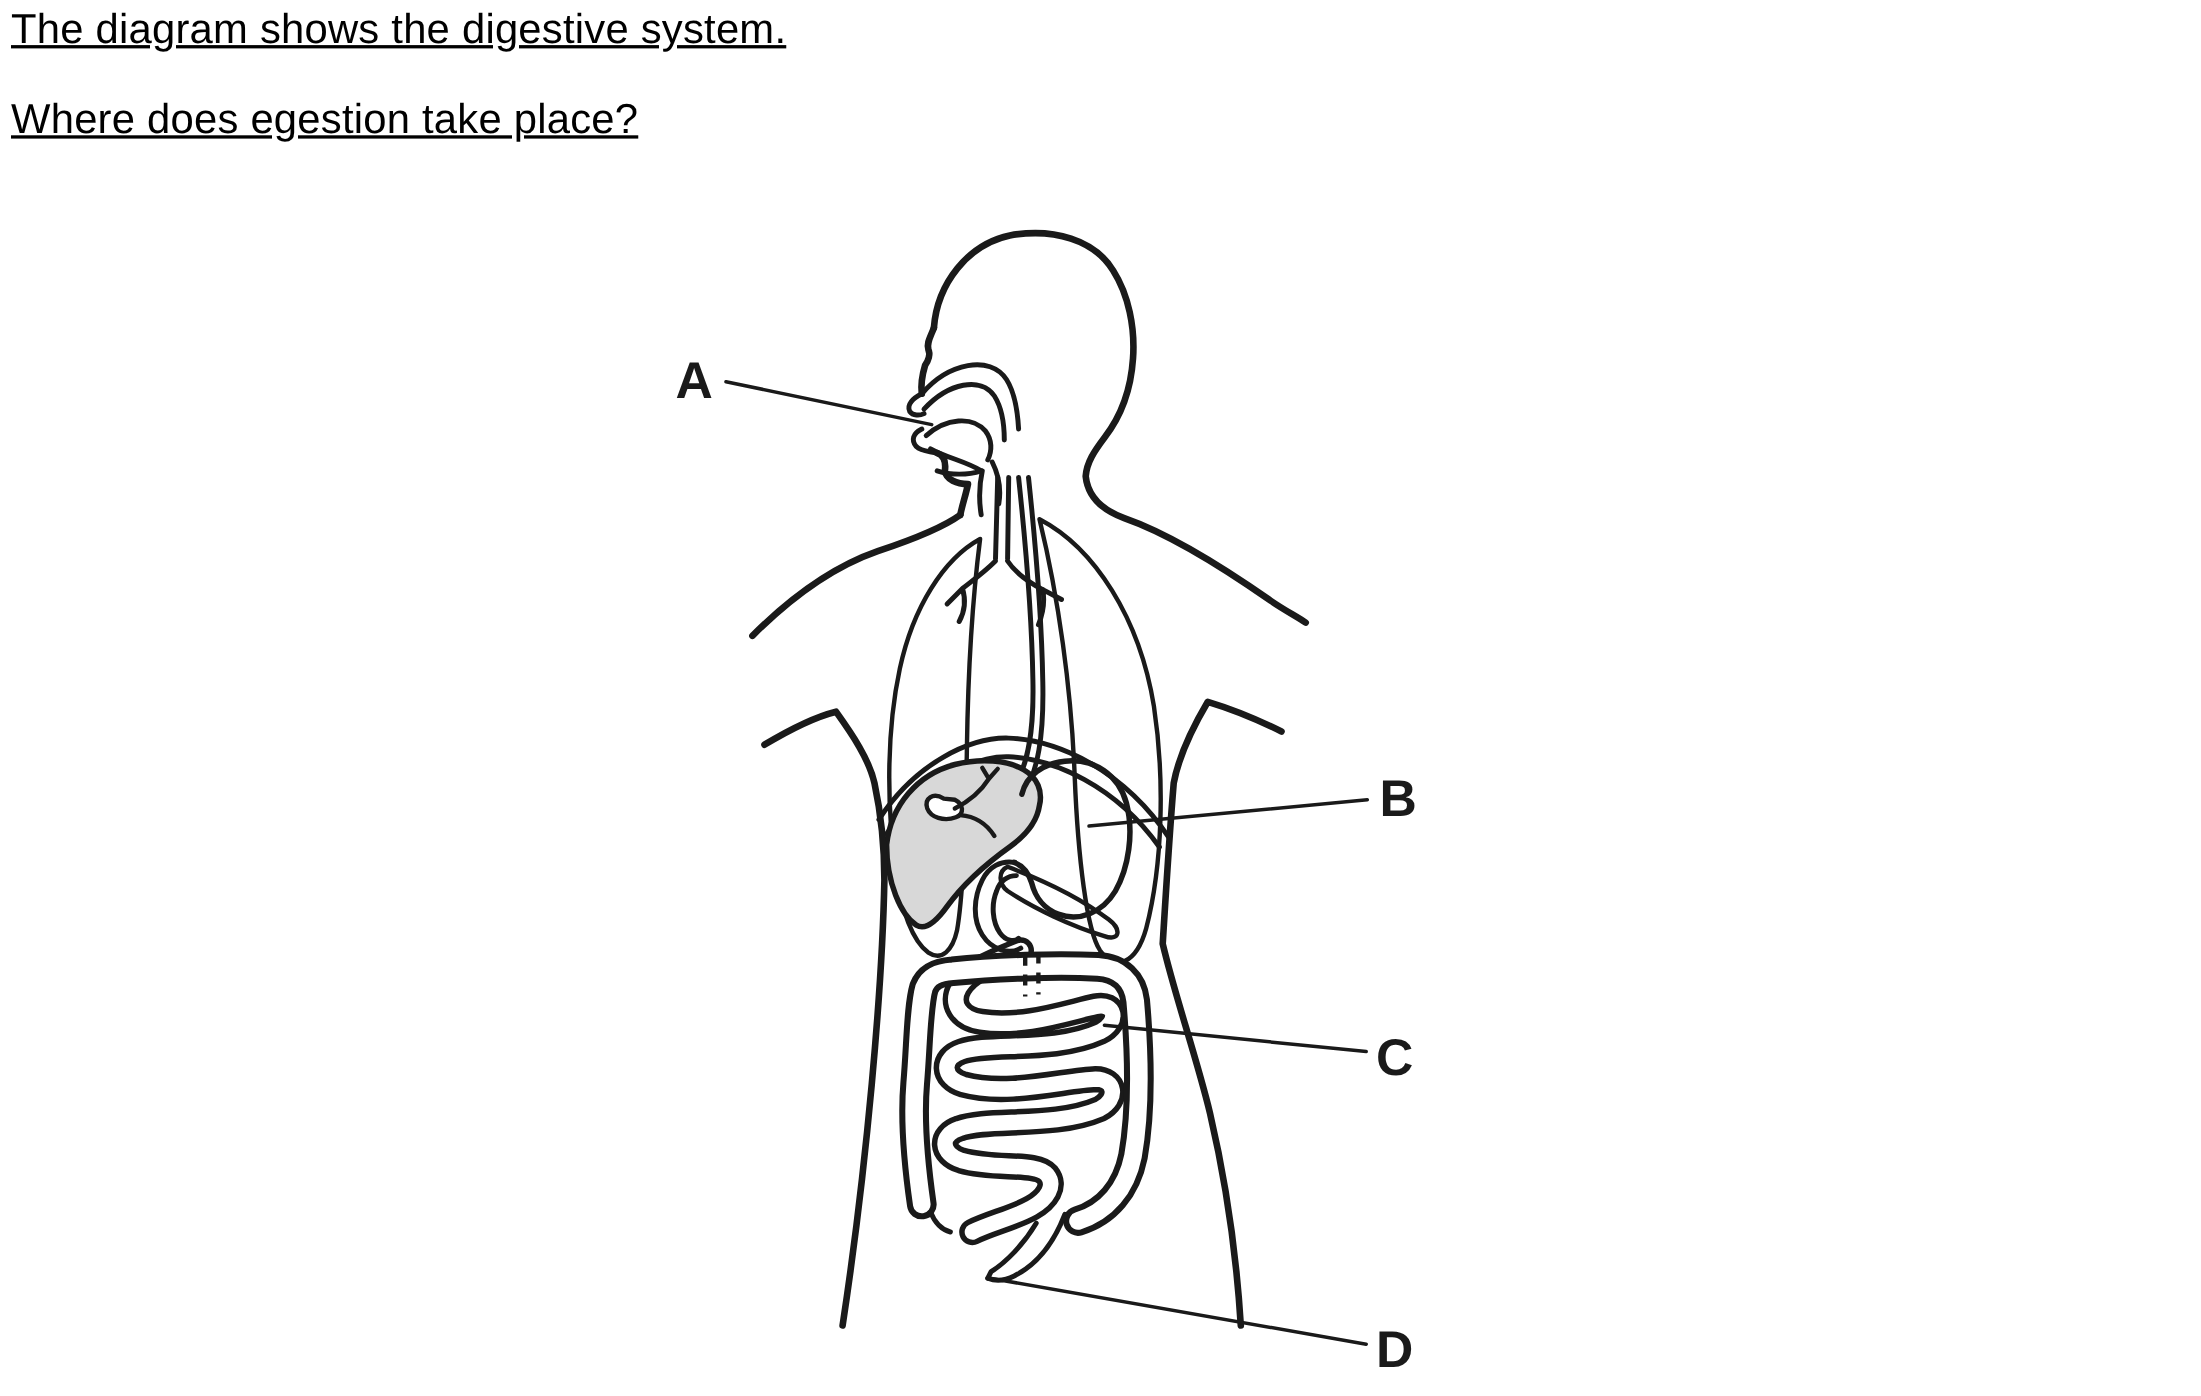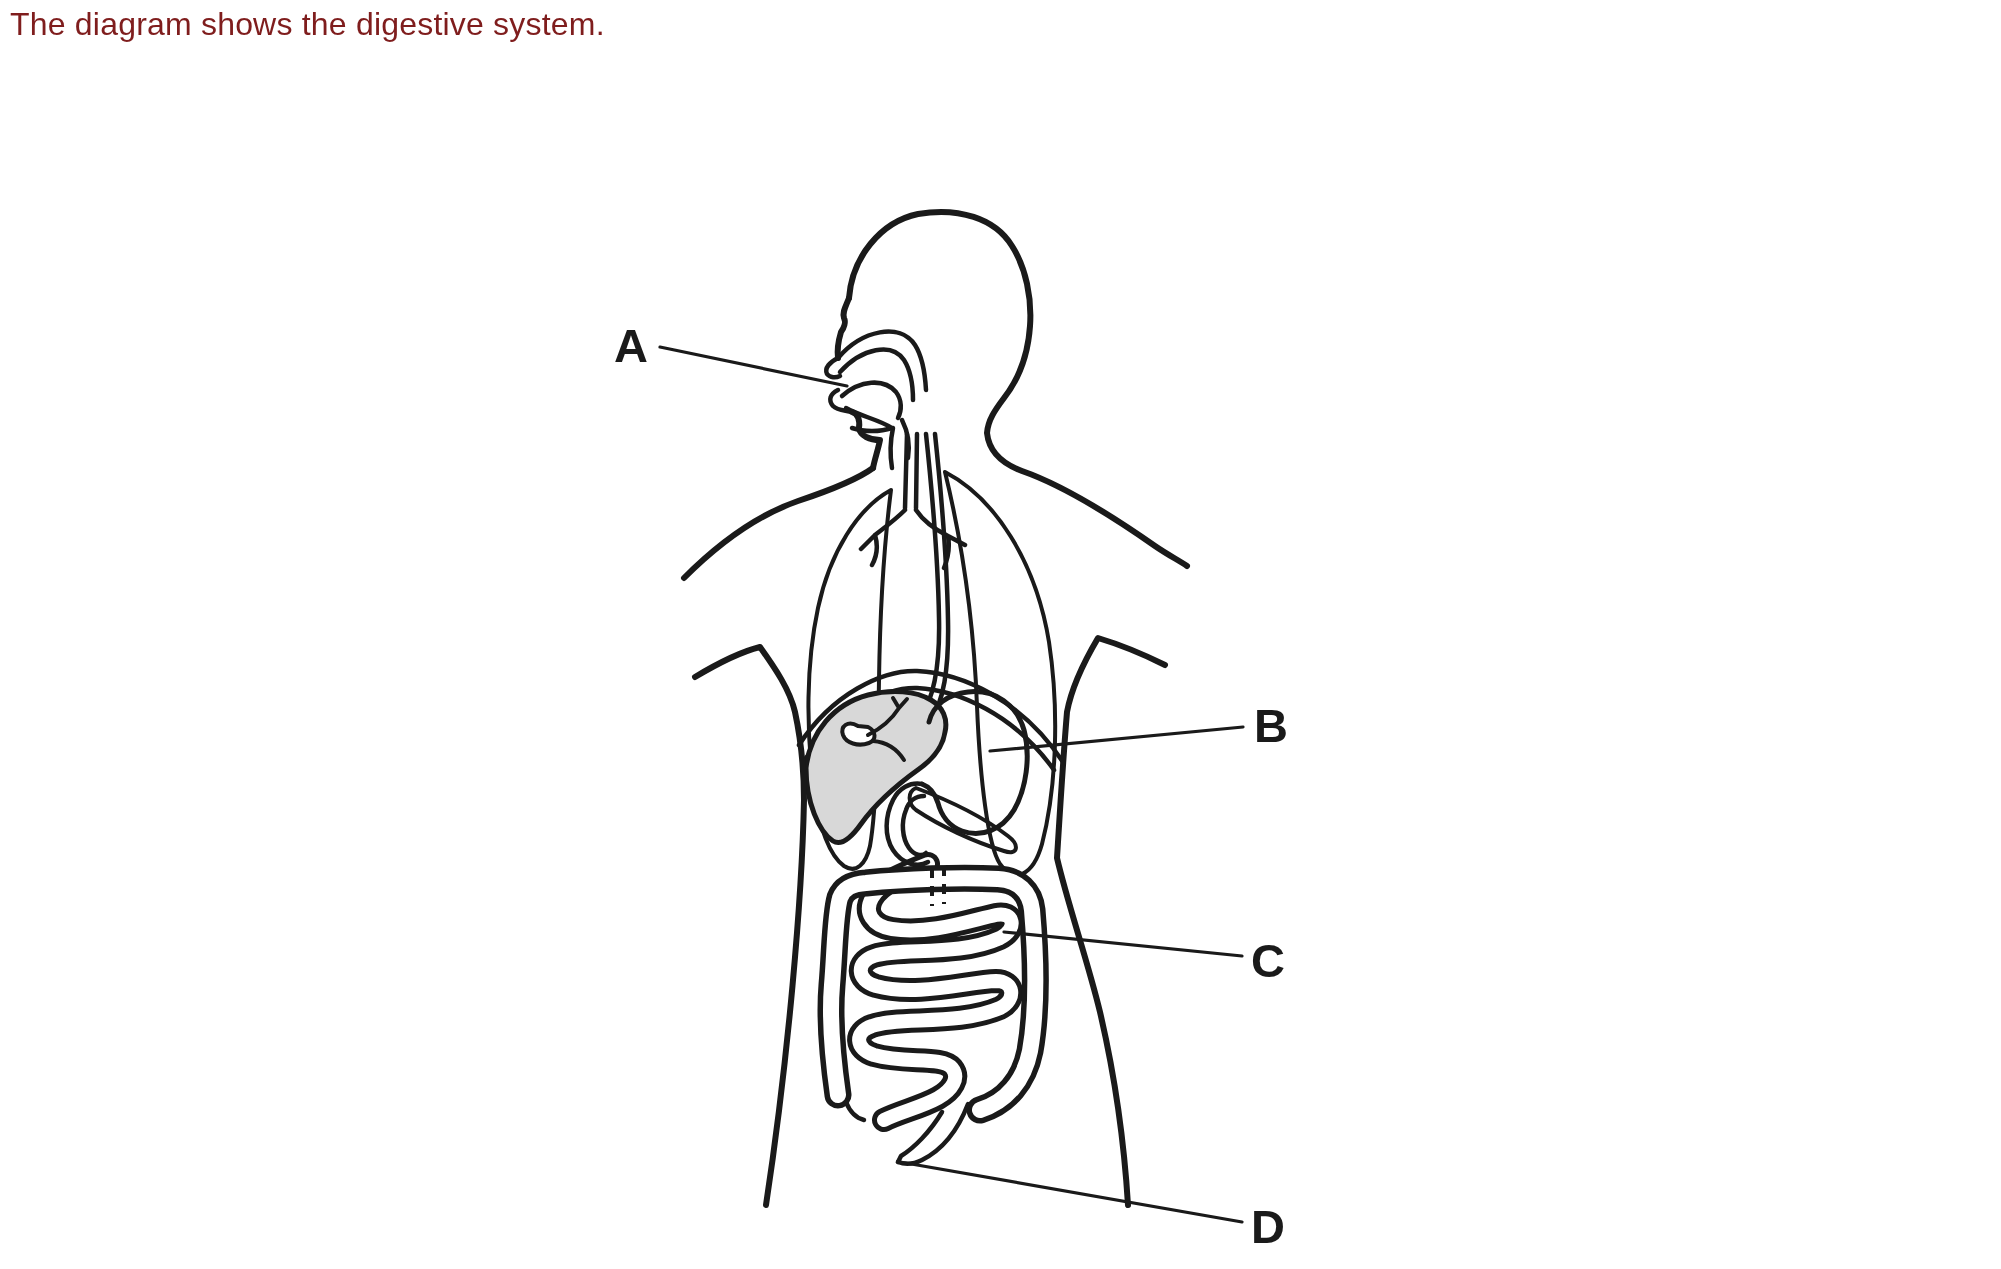--- a/index.html
+++ b/index.html
@@ -6,41 +6,43 @@
   .page{
     position:relative;
     width:2001px;height:1269px;
     background:#ffffff;
     font-family:"Liberation Sans", sans-serif;
     overflow:hidden;
   }
   .question-line{
     position:absolute;
     left:10px;
-    color:#7f1d1d;
-    font-size:32px;
+    color:#000000;
+    font-size:38px;
     letter-spacing:0.2px;
     white-space:nowrap;
+    text-decoration:underline;
   }
   .q1{top:6px;}
   .q2{top:88px;}
   .diagram-svg{position:absolute;left:0;top:0;}
   .label-letter{
     font-family:"Liberation Sans", sans-serif;
     font-weight:bold;
     font-size:47px;
     fill:#1a1a1a;
   }
 </style>
 </head>
 <body>
 
 <div class="page">
 
   <div class="question-line q1">The diagram shows the digestive system.</div>
+  <div class="question-line q2">Where does egestion take place?</div>
 
   <svg class="diagram-svg" width="2001" height="1269" viewBox="0 0 2001 1269" fill="none" stroke="#1a1a1a" stroke-linecap="round" stroke-linejoin="round">
 
     <g stroke-width="4">
       <path d="M 891,490 C 858,508 830,552 818,608 C 806,664 806,730 814,790 C 819,828 830,856 844,866 C 856,874 866,864 870,846 C 876,812 878,750 879,680 C 880,612 884,545 891,490 Z"></path>
       <path d="M 945,472 C 995,498 1036,562 1049,642 C 1059,708 1057,786 1042,844 C 1033,876 1014,884 1000,864 C 988,846 980,780 977,706 C 974,626 962,542 945,472 Z"></path>
     </g>
 
     <g stroke-width="4.5">
       <path d="M 907,434 L 905,508 M 917,434 L 916,508"></path>

